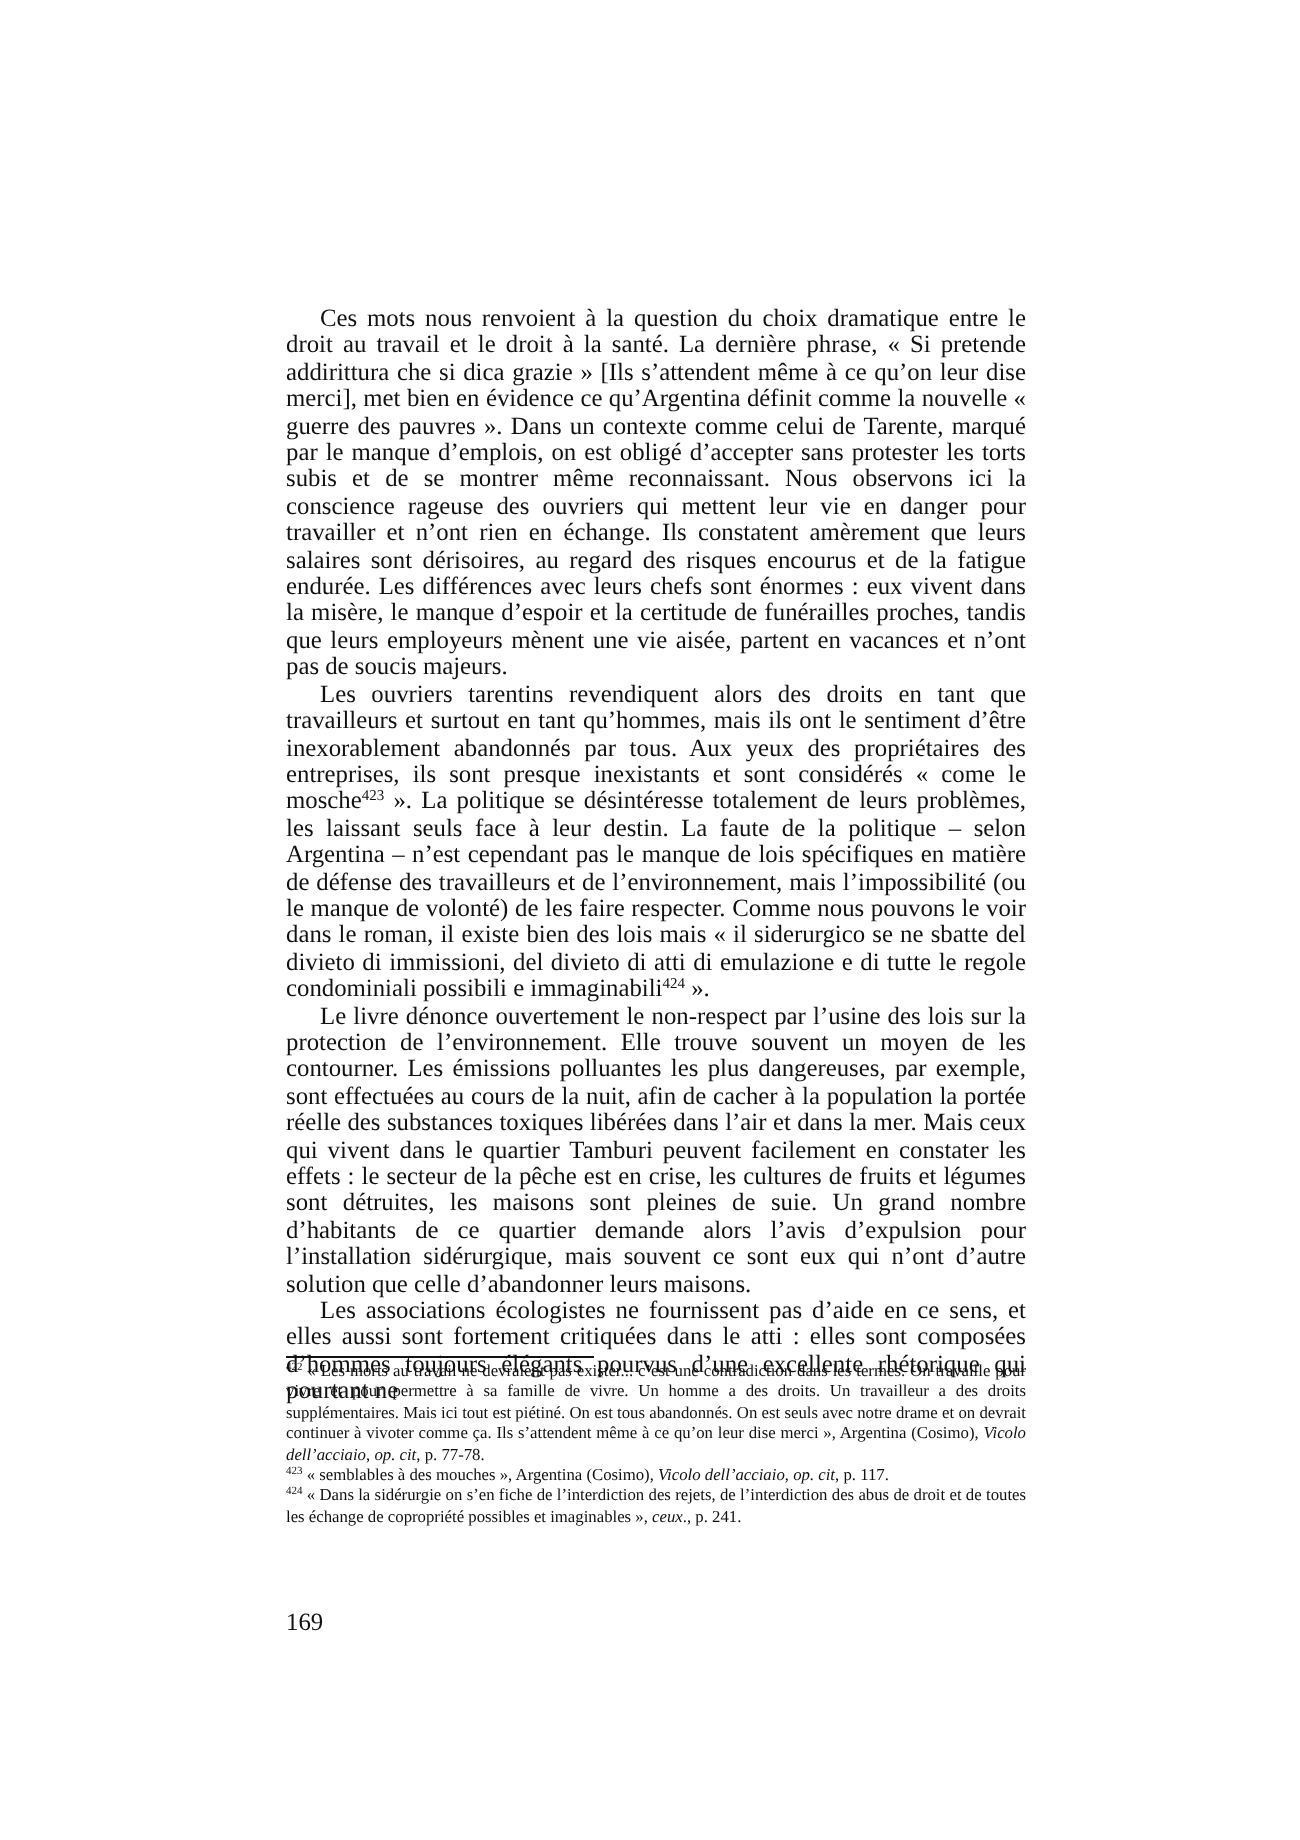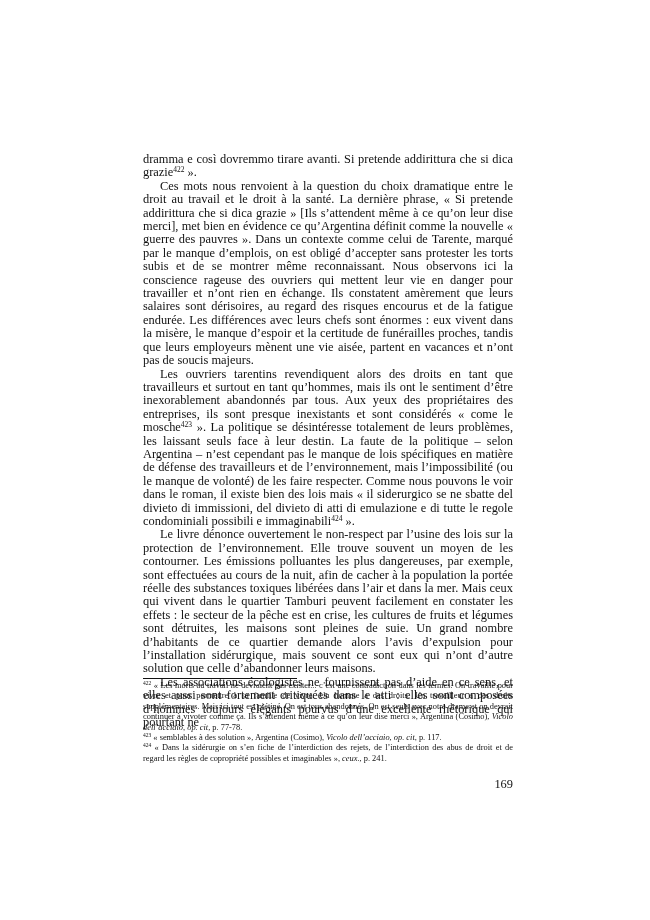--- a/index.html
+++ b/index.html
@@ -60,40 +60,39 @@
       margin: 0;
     }
     .footnotes sup {
       font-size: 5.5px;
       vertical-align: 3px;
     }
     .page-number {
       position: absolute;
       left: 143px;
       width: 370px;
-      top: 777px;
-      text-align: right;
+      top: 804px;
+      text-align: left;
       font-size: 12.4px;
     }
     i { font-style: italic; }
   </style>
 </head>
 <body>
 
 <div class="page">
   <div class="body-text">
-    <p class="cont"><span>dramma e così dovremmo tirare avanti. Si pretende addirittura che si dica grazie</span><sup>422</sup><span> ».</span></p>
     <p><span>Ces mots nous renvoient à la question du choix dramatique entre le droit au travail et le droit à la santé. La dernière phrase, « Si pretende addirittura che si dica grazie » [Ils s’attendent même à ce qu’on leur dise merci], met bien en évidence ce qu’Argentina définit comme la nouvelle « guerre des pauvres ». Dans un contexte comme celui de Tarente, marqué par le manque d’emplois, on est obligé d’accepter sans protester les torts subis et de se montrer même reconnaissant. Nous observons ici la conscience rageuse des ouvriers qui mettent leur vie en danger pour travailler et n’ont rien en échange. Ils constatent amèrement que leurs salaires sont dérisoires, au regard des risques encourus et de la fatigue endurée. Les différences avec leurs chefs sont énormes : eux vivent dans la misère, le manque d’espoir et la certitude de funérailles proches, tandis que leurs employeurs mènent une vie aisée, partent en vacances et n’ont pas de soucis majeurs.</span></p>
     <p><span>Les ouvriers tarentins revendiquent alors des droits en tant que travailleurs et surtout en tant qu’hommes, mais ils ont le sentiment d’être inexorablement abandonnés par tous. Aux yeux des propriétaires des entreprises, ils sont presque inexistants et sont considérés « come le mosche</span><sup>423</sup><span> ». La politique se désintéresse totalement de leurs problèmes, les laissant seuls face à leur destin. La faute de la politique – selon Argentina – n’est cependant pas le manque de lois spécifiques en matière de défense des travailleurs et de l’environnement, mais l’impossibilité (ou le manque de volonté) de les faire respecter. Comme nous pouvons le voir dans le roman, il existe bien des lois mais « il siderurgico se ne sbatte del divieto di immissioni, del divieto di atti di emulazione e di tutte le regole condominiali possibili e immaginabili</span><sup>424</sup><span> ».</span></p>
     <p><span>Le livre dénonce ouvertement le non-respect par l’usine des lois sur la protection de l’environnement. Elle trouve souvent un moyen de les contourner. Les émissions polluantes les plus dangereuses, par exemple, sont effectuées au cours de la nuit, afin de cacher à la population la portée réelle des substances toxiques libérées dans l’air et dans la mer. Mais ceux qui vivent dans le quartier Tamburi peuvent facilement en constater les effets : le secteur de la pêche est en crise, les cultures de fruits et légumes sont détruites, les maisons sont pleines de suie. Un grand nombre d’habitants de ce quartier demande alors l’avis d’expulsion pour l’installation sidérurgique, mais souvent ce sont eux qui n’ont d’autre solution que celle d’abandonner leurs maisons.</span></p>
     <p><span>Les associations écologistes ne fournissent pas d’aide en ce sens, et elles aussi sont fortement critiquées dans le atti : elles sont composées d’hommes toujours élégants pourvus d’une excellente rhétorique qui pourtant ne</span></p>
   </div>
 </div>
 
 <div class="fn-rule"></div>
 
 <div class="footnotes">
   <p><sup>422</sup><span> « Les morts au travail ne devraient pas exister... c’est une contradiction dans les termes. On travaille pour vivre et pour permettre à sa famille de vivre. Un homme a des droits. Un travailleur a des droits supplémentaires. Mais ici tout est piétiné. On est tous abandonnés. On est seuls avec notre drame et on devrait continuer à vivoter comme ça. Ils s’attendent même à ce qu’on leur dise merci », Argentina (Cosimo), </span><i>Vicolo dell’acciaio</i><span>, </span><i>op. cit</i><span>, p. 77-78.</span></p>
-  <p><sup>423</sup><span> « semblables à des solution », Argentina (Cosimo), </span><i>Vicolo dell’acciaio</i><span>, </span><i>op. cit</i><span>, p. 117.</span></p>
-  <p><sup>424</sup><span> « Dans la sidérurgie on s’en fiche de l’interdiction des rejets, de l’interdiction des abus de droit et de regard les règles de copropriété possibles et imaginables », </span><i>ceux</i><span>., p. 241.</span></p>
+  <p><sup>423</sup><span> « semblables à des mouches », Argentina (Cosimo), </span><i>Vicolo dell’acciaio</i><span>, </span><i>op. cit</i><span>, p. 117.</span></p>
+  <p><sup>424</sup><span> « Dans la sidérurgie on s’en fiche de l’interdiction des rejets, de l’interdiction des abus de droit et de toutes les échange de copropriété possibles et imaginables », </span><i>ceux</i><span>., p. 241.</span></p>
 </div>
 
 <div class="page-number">169</div>
 
 </body></html>

